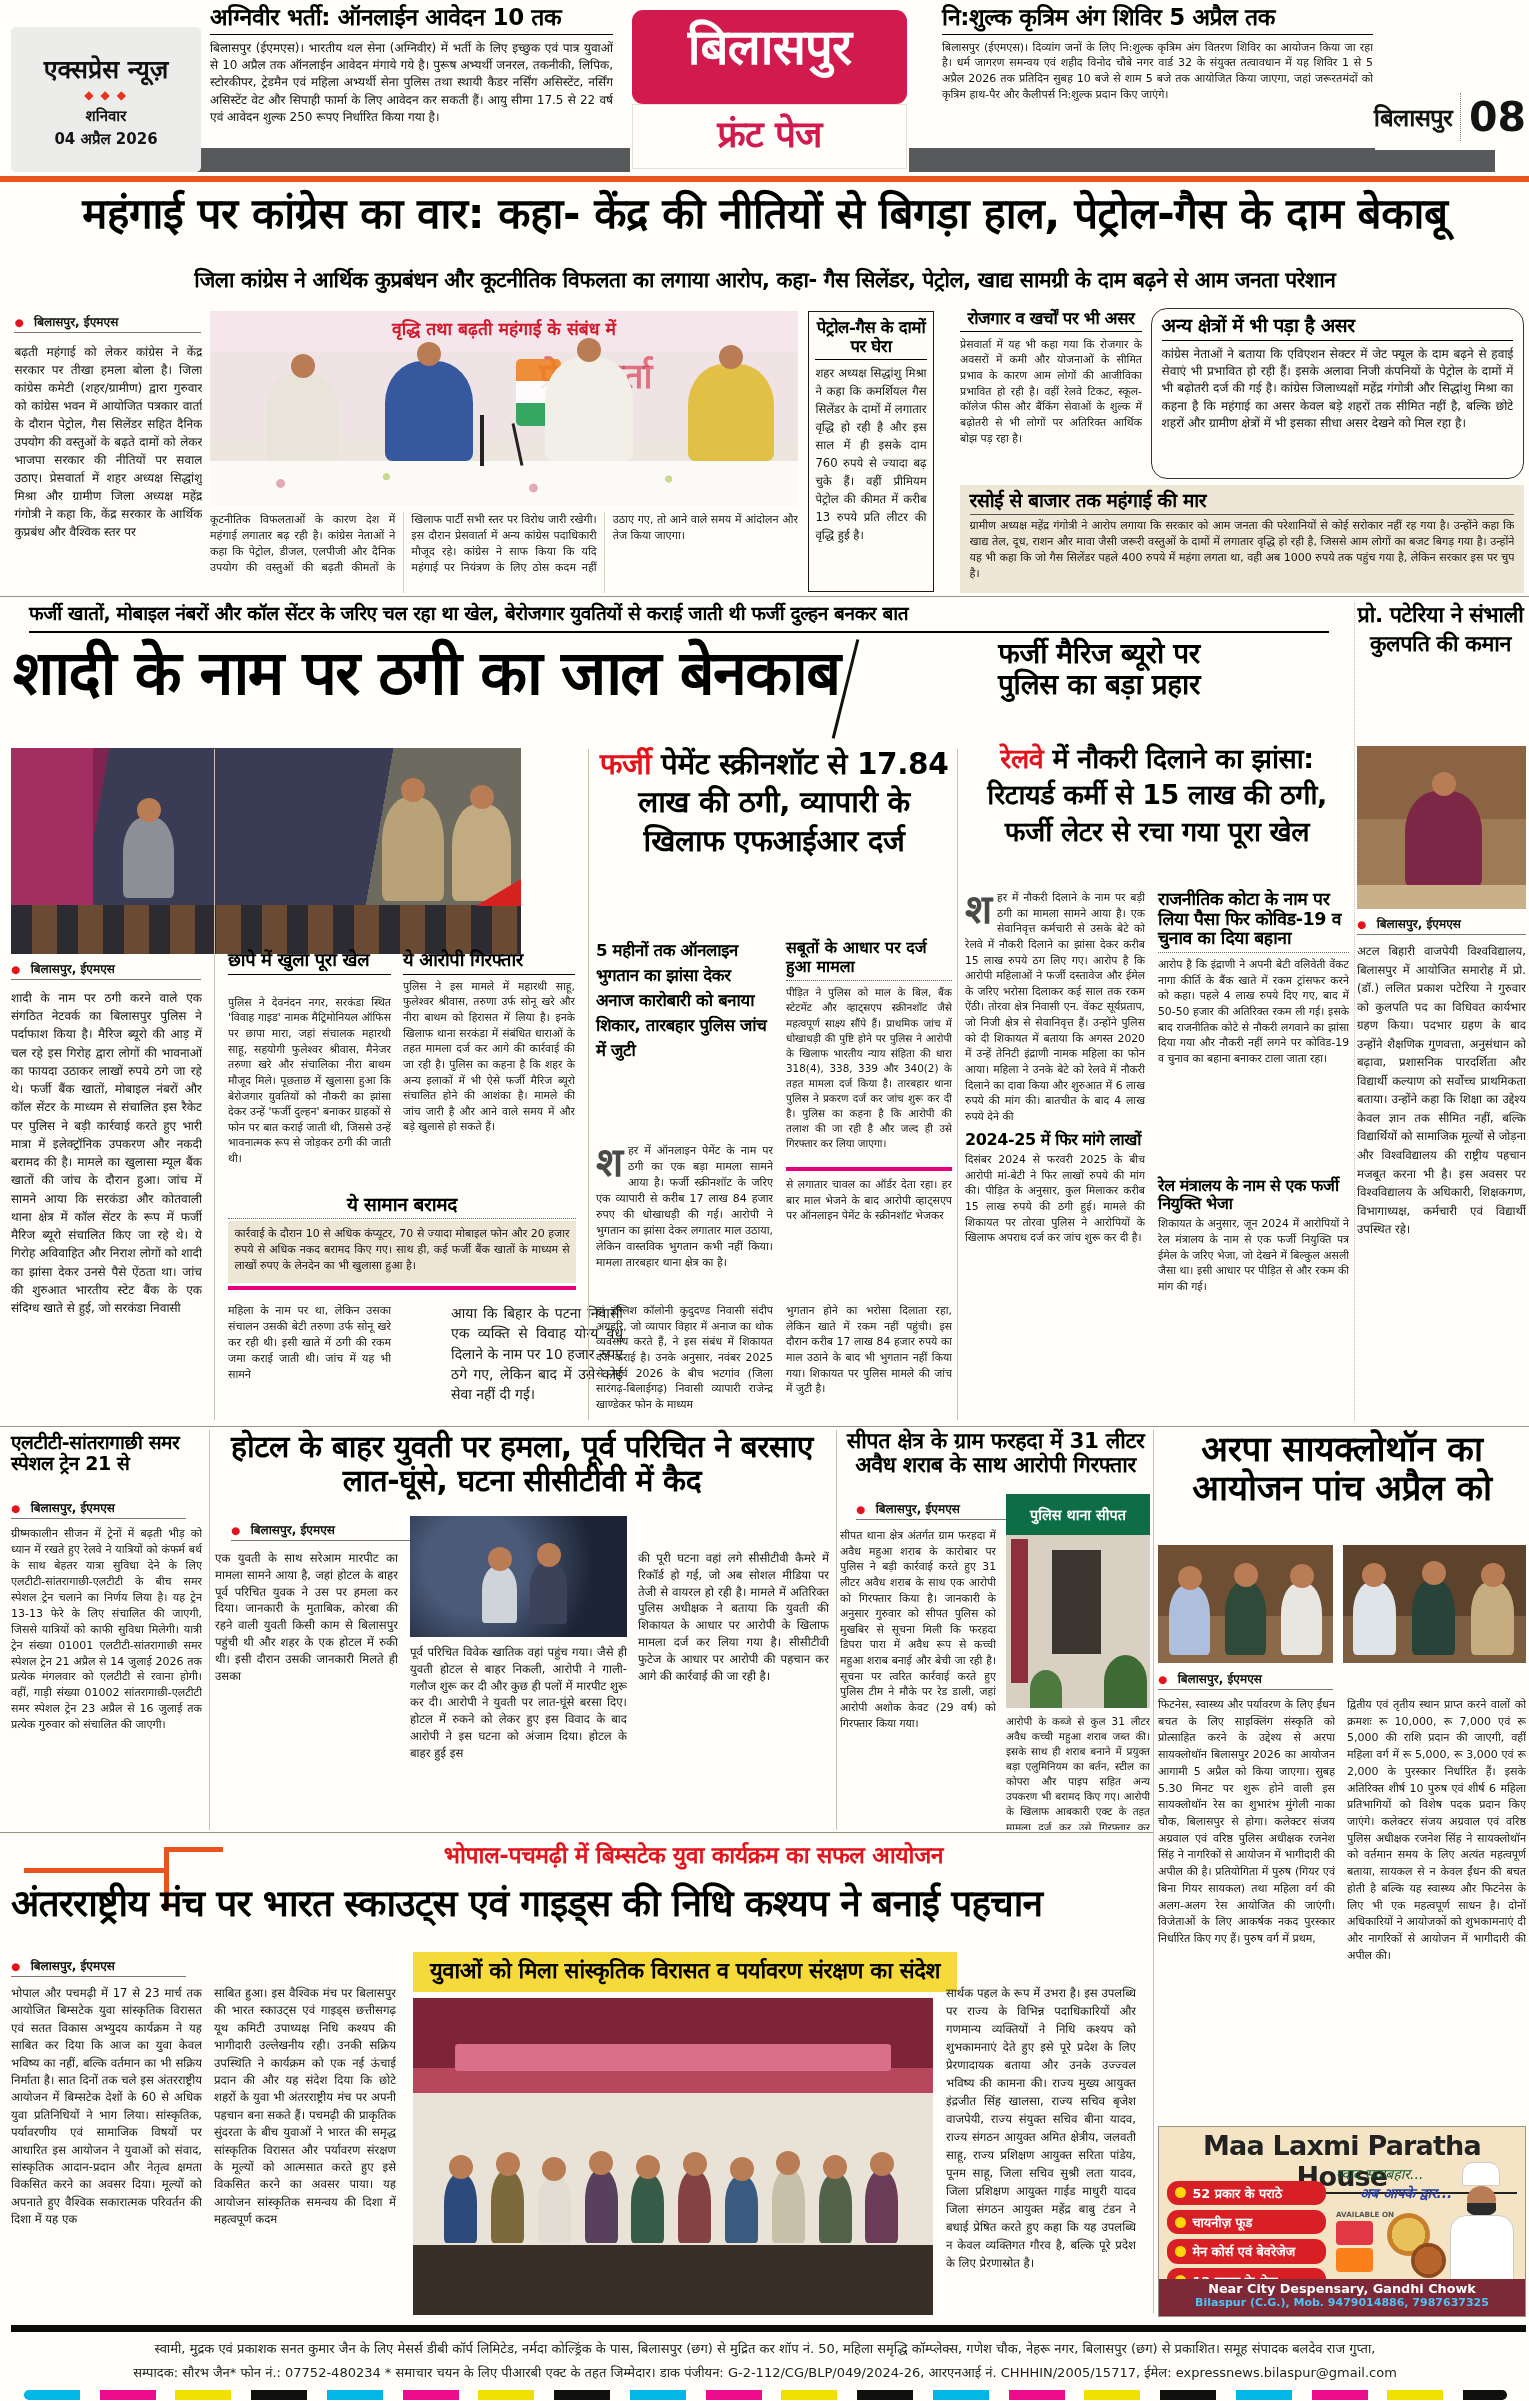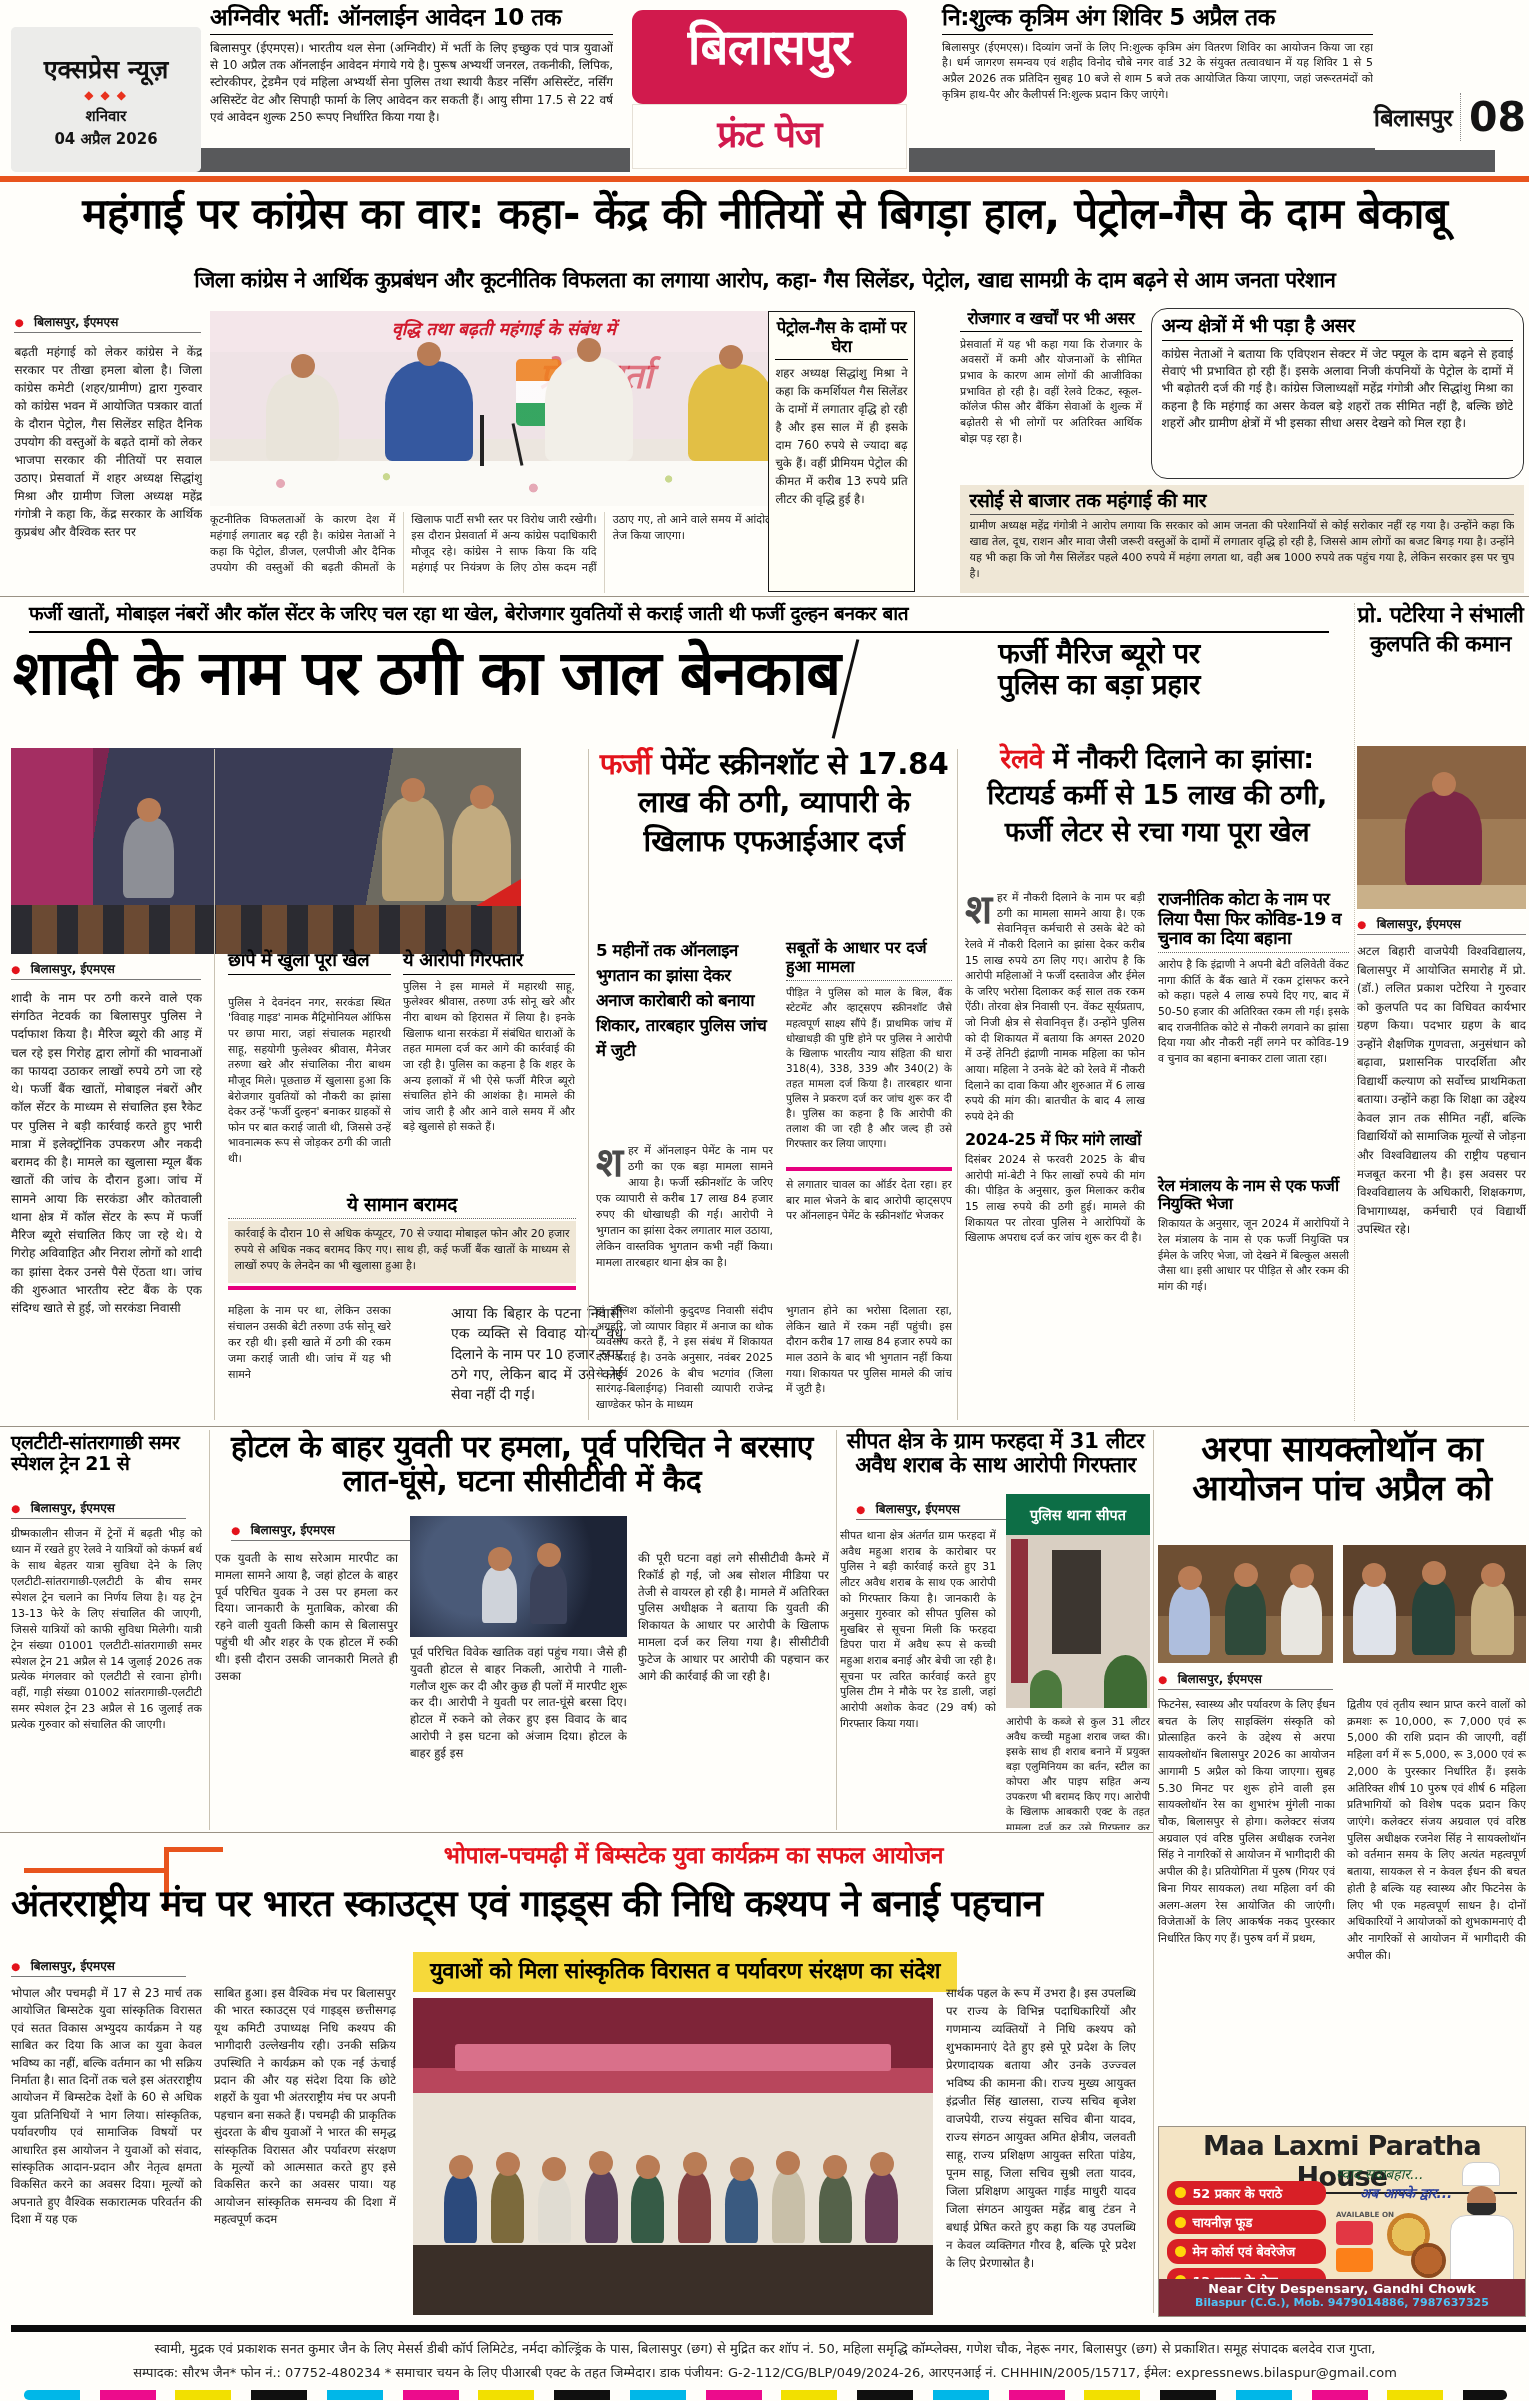--- a/index.html
+++ b/index.html
@@ -76,41 +76,41 @@
 
   <div class="abs hd center" style="left:6.4px;top:190px;width:1517px;height:78px;font-size:42px;">महंगाई पर कांग्रेस का वार: कहा- केंद्र की नीतियों से बिगड़ा हाल, पेट्रोल-गैस के दाम बेकाबू</div>
   <div class="abs hd center" style="left:6.4px;top:269px;width:1517px;height:35px;font-size:21px;">जिला कांग्रेस ने आर्थिक कुप्रबंधन और कूटनीतिक विफलता का लगाया आरोप, कहा- गैस सिलेंडर, पेट्रोल, खाद्य सामग्री के दाम बढ़ने से आम जनता परेशान</div>
 
   <div class="abs byline" style="left:14.4px;top:313px;width:187px;">
     <span class="dot">●</span>
     <span>बिलासपुर, ईएमएस</span>
   </div>
   <div class="abs bd" style="left:14.4px;top:343px;width:188px;height:249px;font-size:12px;line-height:1.5;">बढ़ती महंगाई को लेकर कांग्रेस ने केंद्र सरकार पर तीखा हमला बोला है। जिला कांग्रेस कमेटी (शहर/ग्रामीण) द्वारा गुरुवार को कांग्रेस भवन में आयोजित पत्रकार वार्ता के दौरान पेट्रोल, गैस सिलेंडर सहित दैनिक उपयोग की वस्तुओं के बढ़ते दामों को लेकर भाजपा सरकार की नीतियों पर सवाल उठाए। प्रेसवार्ता में शहर अध्यक्ष सिद्धांशु मिश्रा और ग्रामीण जिला अध्यक्ष महेंद्र गंगोत्री ने कहा कि, केंद्र सरकार के आर्थिक कुप्रबंध और वैश्विक स्तर पर</div>
 
-  <div class="photo" style="left:210px;top:311px;width:588px;height:195px;background:linear-gradient(#f4e6ea 0 41px,#efe3e6 41px 128px,#ece6df 128px 100%);font-style:italic;">
+  <div class="photo" style="left:210px;top:311px;width:588px;height:195px;background:linear-gradient(#f4e6ea 0 41px,#efe3e6 41px 128px,#ece6df 128px 100%);">
     <div style="position:absolute;top:4.8px;left:0;width:100%;text-align:center;color:#d11a2d;font-weight:bold;font-size:17.5px;">वृद्धि तथा बढ़ती महंगाई के संबंध में</div>
     <div style="position:absolute;top:40px;left:56%;color:rgba(209,26,45,.55);font-weight:bold;font-size:35px;">प्रेस वार्ता</div>
     <div style="position:absolute;top:48px;left:52%;width:45px;height:67px;border-radius:4.8px;
                 background:linear-gradient(#ef7f1a 0 33%,#fff 33% 66%,#169b4a 66% 100%);opacity:.85;"></div>
     <div class="fig" style="left:56px;bottom:45px;width:73px;height:88px;background:#e9e4da;"></div>
     <div class="fig" style="left:175px;bottom:45px;width:88px;height:100px;background:#35589f;"></div>
     <div class="fig" style="left:335px;bottom:45px;width:88px;height:104px;background:#f2efe8;"></div>
     <div class="fig" style="left:478px;bottom:45px;width:86px;height:97px;background:#e2bf45;"></div>
     <div style="position:absolute;bottom:0;width:100%;height:45px;background:
                 radial-gradient(circle at 12% 50%,#e5a9b6 4px,transparent 4.8px),
                 radial-gradient(circle at 30% 35%,#c9d88f 3.2px,transparent 4px),
                 radial-gradient(circle at 55% 60%,#e5a9b6 4px,transparent 4.8px),
                 radial-gradient(circle at 78% 40%,#c9d88f 3.2px,transparent 4px),#fbfaf6;"></div>
     <div style="position:absolute;bottom:40px;left:46%;width:3.2px;height:51px;background:#222;"></div>
     <div style="position:absolute;bottom:40px;left:52%;width:3.2px;height:43px;background:#222;transform:rotate(-12deg);"></div>
   </div>
   <div class="abs bd" style="left:210px;top:512px;width:588px;height:81px;column-count:3;column-gap:16px;
               column-rule:0.8px solid #d8d2c4;font-size:11px;">कूटनीतिक विफलताओं के कारण देश में महंगाई लगातार बढ़ रही है। कांग्रेस नेताओं ने कहा कि पेट्रोल, डीजल, एलपीजी और दैनिक उपयोग की वस्तुओं की बढ़ती कीमतों के खिलाफ पार्टी सभी स्तर पर विरोध जारी रखेगी। इस दौरान प्रेसवार्ता में अन्य कांग्रेस पदाधिकारी मौजूद रहे। कांग्रेस ने साफ किया कि यदि महंगाई पर नियंत्रण के लिए ठोस कदम नहीं उठाए गए, तो आने वाले समय में आंदोलन और तेज किया जाएगा।</div>
 
-  <div class="abs boxed" style="left:768px;top:311px;width:147px;height:281px;">
+  <div class="abs boxed" style="left:808px;top:311px;width:126px;height:281px;">
     <div class="hd ubar center" style="font-size:16.7px;margin-bottom:4.8px;">पेट्रोल-गैस के दामों पर घेरा</div>
     <div class="bd" style="height:214px;font-size:11.6px;line-height:1.55;">शहर अध्यक्ष सिद्धांशु मिश्रा ने कहा कि कमर्शियल गैस सिलेंडर के दामों में लगातार वृद्धि हो रही है और इस साल में ही इसके दाम 760 रुपये से ज्यादा बढ़ चुके हैं। वहीं प्रीमियम पेट्रोल की कीमत में करीब 13 रुपये प्रति लीटर की वृद्धि हुई है।</div>
   </div>
 
   <div class="abs" style="left:960px;top:309px;width:182px;height:174px;">
     <div class="hd ubar center" style="font-size:16.7px;margin-bottom:4.8px;">रोजगार व खर्चों पर भी असर</div>
     <div class="bd" style="height:134px;font-size:10.8px;">प्रेसवार्ता में यह भी कहा गया कि रोजगार के अवसरों में कमी और योजनाओं के सीमित प्रभाव के कारण आम लोगों की आजीविका प्रभावित हो रही है। वहीं रेलवे टिकट, स्कूल-कॉलेज फीस और बैंकिंग सेवाओं के शुल्क में बढ़ोतरी से भी लोगों पर अतिरिक्त आर्थिक बोझ पड़ रहा है।</div>
   </div>
 
   <div class="abs" style="left:1151px;top:308px;width:373px;height:171px;border:1.6px solid #333;border-radius:16px;padding:6.4px 9.6px;">

